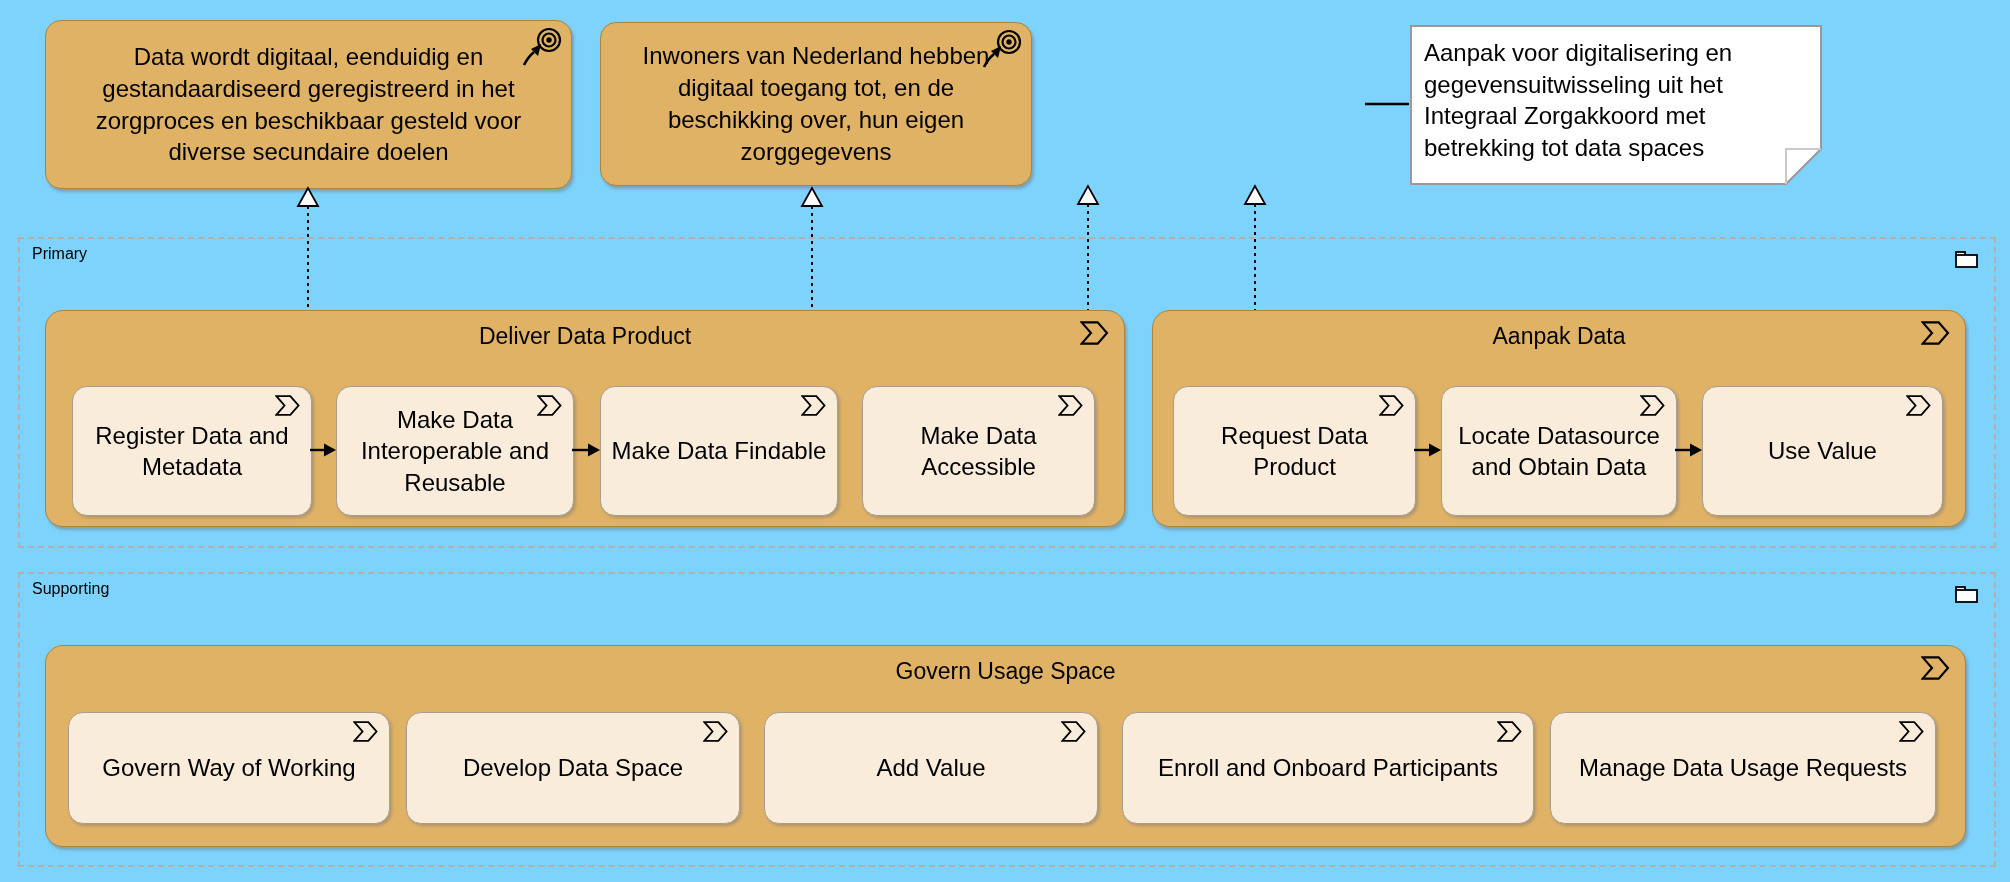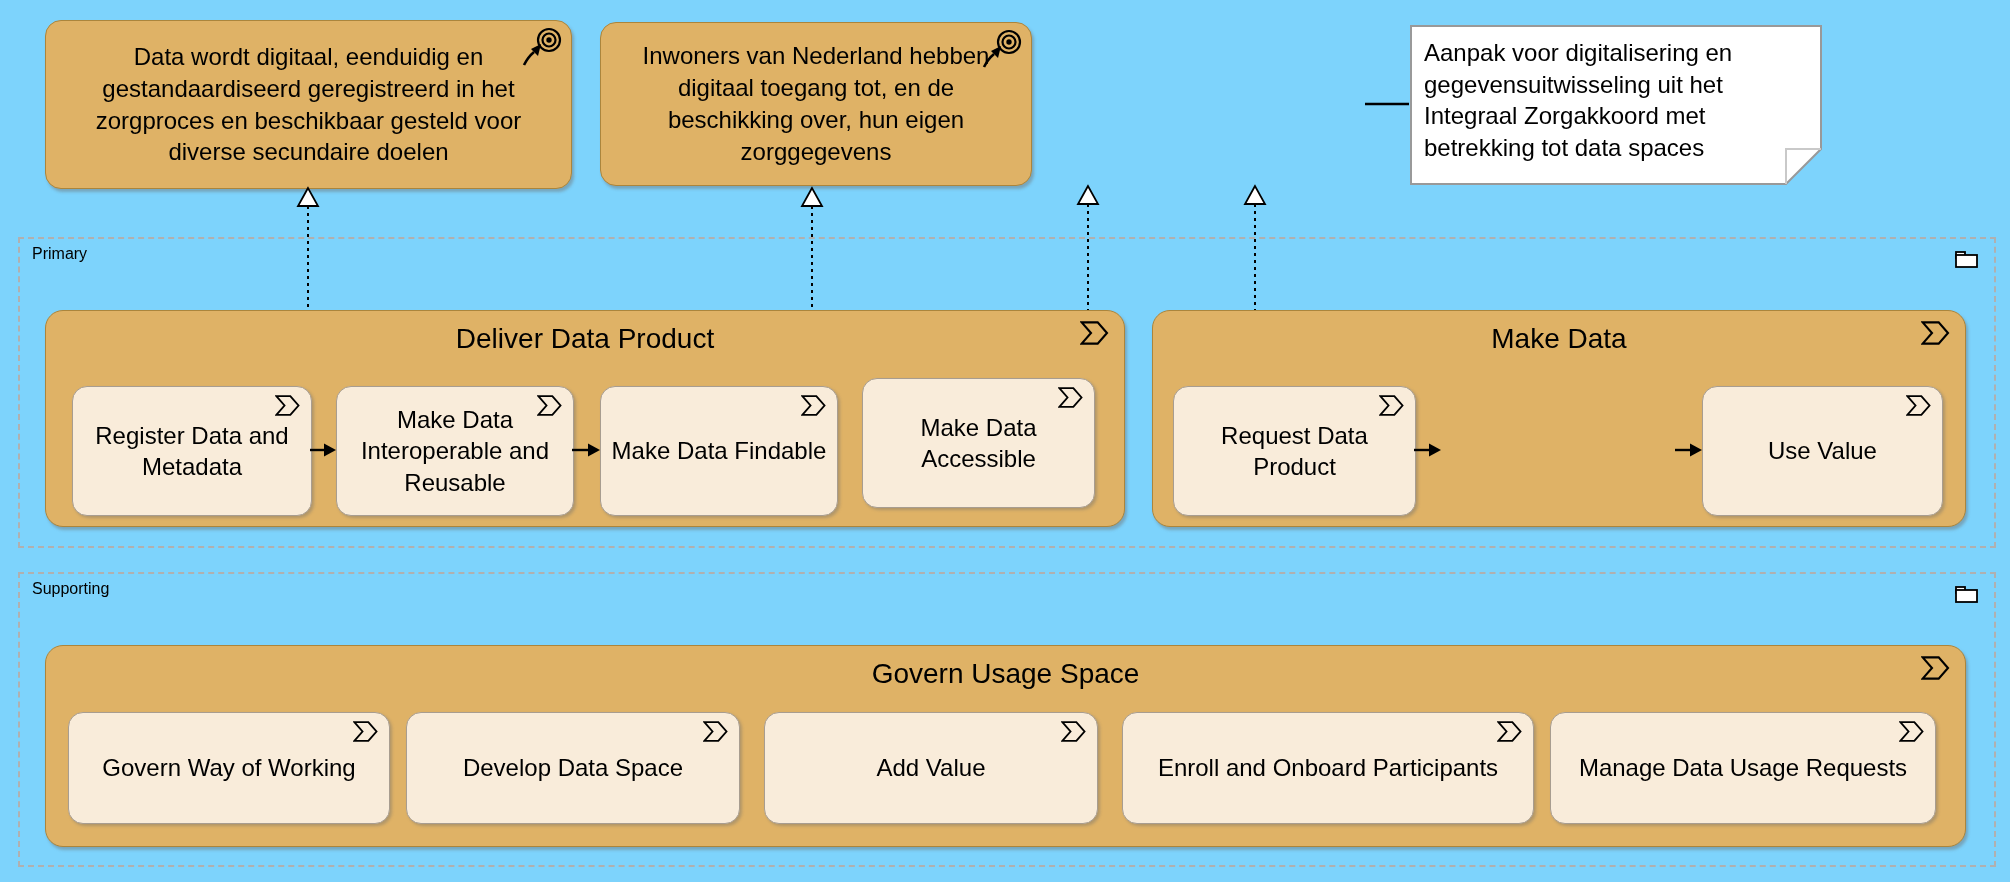--- a/index.html
+++ b/index.html
@@ -29,21 +29,21 @@
     position:absolute;border:2px dashed #b0b0b0;background:transparent;box-sizing:border-box;
   }
   .group-label{position:absolute;left:12px;top:6px;font-size:16px;}
   .folder-icon{position:absolute;right:14px;top:10px;}
   
   .proc{
     position:absolute;background:#dfb266;border:1.5px solid #ab853c;border-radius:18px;
     box-shadow:2px 3px 3px rgba(110,110,110,.45);
   }
   .proc-title{
-    position:absolute;left:0;right:0;top:12px;text-align:center;font-size:28px;
+    position:absolute;left:0;right:0;top:12px;text-align:center;font-size:23px;
   }
   .chev-big{position:absolute;top:10px;right:14px;}
   
   .child{
     position:absolute;background:#f9ecda;border:1.5px solid #a89d90;border-radius:15px;
     box-shadow:2px 2px 3px rgba(110,110,110,.4);
     display:flex;align-items:center;justify-content:center;
   }
   .child-label{text-align:center;font-size:24px;line-height:1.3;padding:4px 10px;}
   .chev-small{position:absolute;top:8px;right:10px;}
@@ -123,41 +123,47 @@
     <div class="child-label">Make Data Interoperable and Reusable</div>
   </div>
 
   <div class="child" style="left:600px;top:386px;width:236px;height:128px">
     <svg class="chev-small" width="26" height="21" viewBox="0 0 22 18">
       <polygon points="1,1 13,1 20,9 13,17 1,17 8,9" fill="none" stroke="#000" stroke-width="1.6"></polygon>
     </svg>
     <div class="child-label">Make Data Findable</div>
   </div>
 
-  <div class="child" style="left:862px;top:378px;width:231px;height:128px">
+  <div class="child" style="left:862px;top:386px;width:231px;height:128px">
     <svg class="chev-small" width="26" height="21" viewBox="0 0 22 18">
       <polygon points="1,1 13,1 20,9 13,17 1,17 8,9" fill="none" stroke="#000" stroke-width="1.6"></polygon>
     </svg>
     <div class="child-label">Make Data Accessible</div>
   </div>
 
   <div class="proc" style="left:1152px;top:310px;width:812px;height:215px">
-    <div class="proc-title">Make Data</div>
+    <div class="proc-title">Aanpak Data</div>
     <svg class="chev-big" width="30" height="24" viewBox="0 0 22 18">
       <polygon points="1,1 13,1 20,9 13,17 1,17 8,9" fill="none" stroke="#000" stroke-width="1.6"></polygon>
     </svg>
   </div>
 
   <div class="child" style="left:1173px;top:386px;width:241px;height:128px">
     <svg class="chev-small" width="26" height="21" viewBox="0 0 22 18">
       <polygon points="1,1 13,1 20,9 13,17 1,17 8,9" fill="none" stroke="#000" stroke-width="1.6"></polygon>
     </svg>
     <div class="child-label">Request Data Product</div>
   </div>
 
+  <div class="child" style="left:1441px;top:386px;width:234px;height:128px">
+    <svg class="chev-small" width="26" height="21" viewBox="0 0 22 18">
+      <polygon points="1,1 13,1 20,9 13,17 1,17 8,9" fill="none" stroke="#000" stroke-width="1.6"></polygon>
+    </svg>
+    <div class="child-label">Locate Datasource and Obtain Data</div>
+  </div>
 
   <div class="child" style="left:1702px;top:386px;width:239px;height:128px">
     <svg class="chev-small" width="26" height="21" viewBox="0 0 22 18">
       <polygon points="1,1 13,1 20,9 13,17 1,17 8,9" fill="none" stroke="#000" stroke-width="1.6"></polygon>
     </svg>
     <div class="child-label">Use Value</div>
   </div>
 
   <div class="proc" style="left:45px;top:645px;width:1919px;height:200px">
     <div class="proc-title">Govern Usage Space</div>

